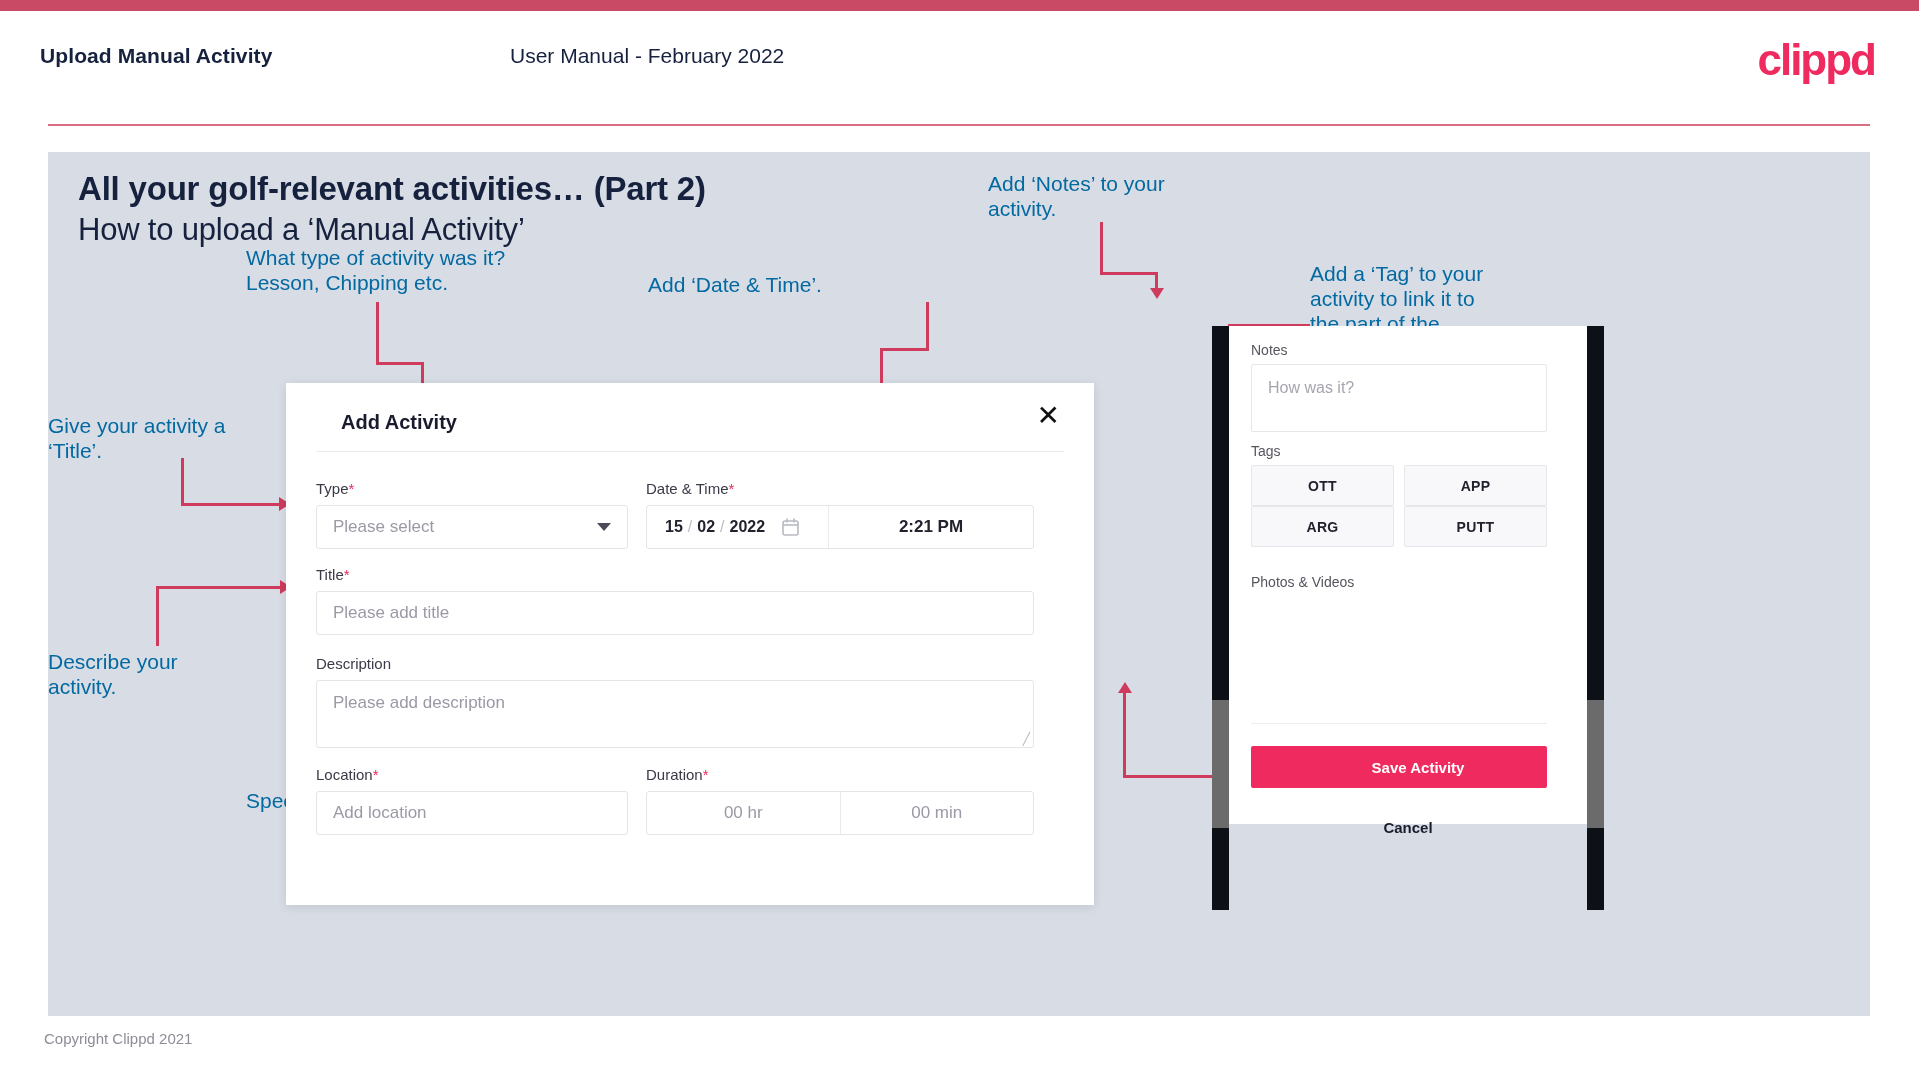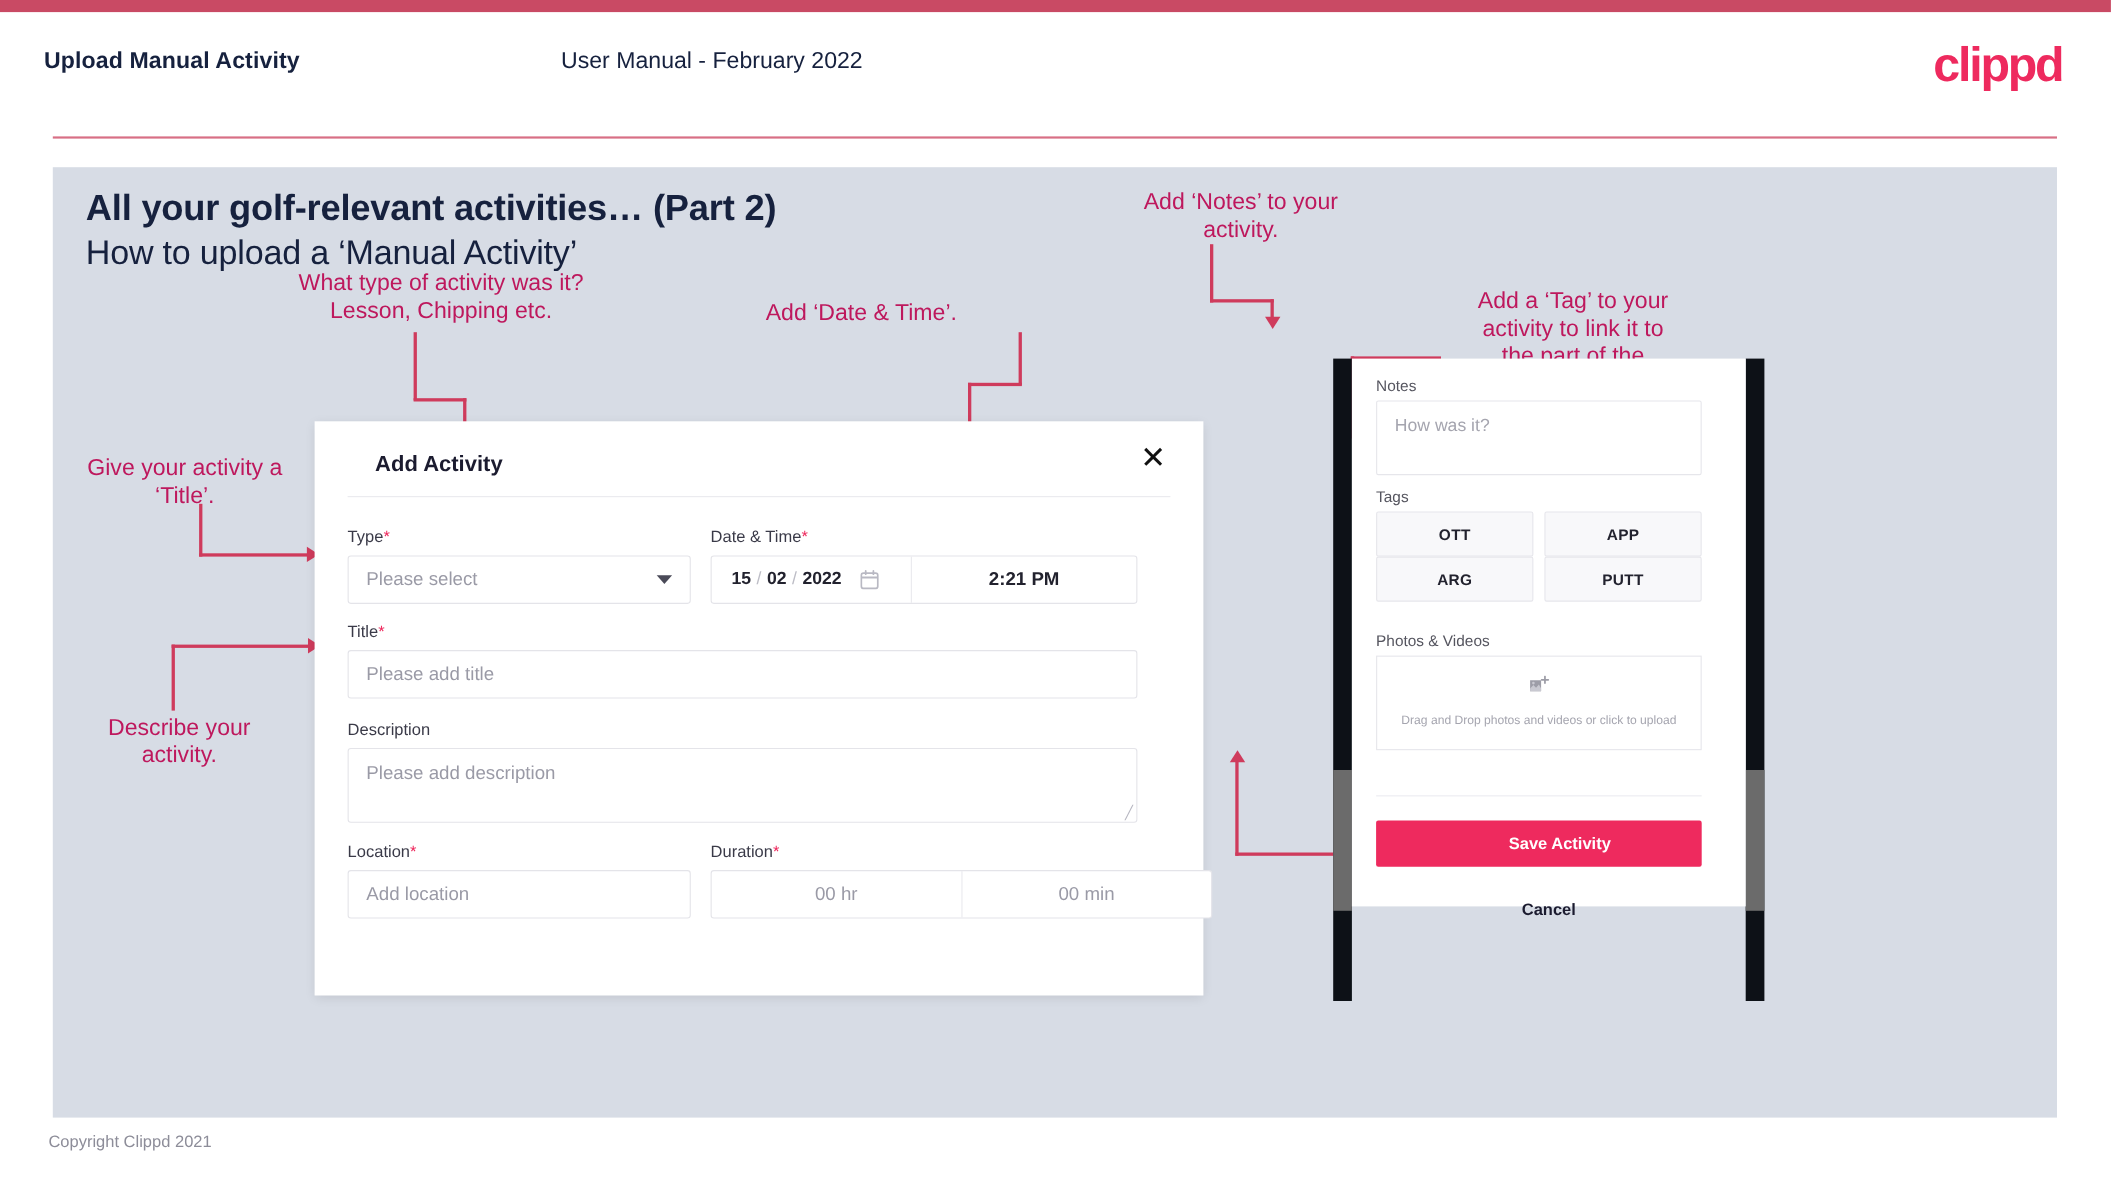--- a/index.html
+++ b/index.html
@@ -49,22 +49,22 @@
   }
   .slide-sub {
     position: absolute; left: 30px; top: 60px;
     font-size: 31px; font-weight: 400; color: #16213e;
     letter-spacing: -.2px; white-space: nowrap;
   }
 
   
   .ann {
     position: absolute;
-    color: #be185d; font-size: 21px; line-height: 1.18;
-    font-weight: 400; text-align: center;
+    color: #0369a1; font-size: 21px; line-height: 1.18;
+    font-weight: 400; 
   }
 
   
   .lead { position: absolute; background: #cf3b5c; }
   .arrow { position: absolute; width: 0; height: 0; }
   .arrow.down { border-left: 7px solid transparent; border-right: 7px solid transparent; border-top: 11px solid #cf3b5c; }
   .arrow.up   { border-left: 7px solid transparent; border-right: 7px solid transparent; border-bottom: 11px solid #cf3b5c; }
   .arrow.right{ border-top: 7px solid transparent; border-bottom: 7px solid transparent; border-left: 11px solid #cf3b5c; }
   .arrow.left { border-top: 7px solid transparent; border-bottom: 7px solid transparent; border-right: 11px solid #cf3b5c; }
 
@@ -334,21 +334,21 @@
     <div class="fld-label" style="left:30px; top:383px;">
       <span>Location</span><span class="req">*</span>
     </div>
     <div class="input" style="left:30px; top:408px; width:312px; height:44px;">
       <span>Add location</span>
     </div>
 
     <div class="fld-label" style="left:360px; top:383px;">
       <span>Duration</span><span class="req">*</span>
     </div>
-    <div class="dur-wrap" style="left:360px; top:408px; width:456px; height:44px;">
+    <div class="dur-wrap" style="left:360px; top:408px; width:388px; height:44px;">
       <div class="dur-cell">
         <span>00 hr</span>
       </div>
       <div class="dur-cell">
         <span>00 min</span>
       </div>
     </div>
   </div>
 
   <div class="phone">
@@ -372,31 +372,20 @@
         <span>APP</span>
       </div>
       <div class="tag" style="left:22px; top:180px; width:143px; height:41px;">
         <span>ARG</span>
       </div>
       <div class="tag" style="left:175px; top:180px; width:143px; height:41px;">
         <span>PUTT</span>
       </div>
 
       <div class="ph-label" style="left:22px; top:248px;">Photos &amp; Videos</div>
-      <div class="dropzone" style="left:22px; top:270px; width:296px; height:86px;">
-        <span>
-          <svg width="21" height="19" viewBox="0 0 21 19" fill="none">
-            <path d="M2 4.5h10v10H2z" fill="#9d9da7"></path>
-            <path d="M2 12l3-3.2 2.4 2.5L10 8.2l2 3.8v2.5H2V12z" fill="#c9c9d1"></path>
-            <circle cx="5" cy="7" r="1.2" fill="#c9c9d1"></circle>
-            <path d="M15.5 1v6M12.5 4h6" stroke="#9d9da7" stroke-width="1.6" stroke-linecap="round"></path>
-          </svg>
-        </span>
-        <span class="dz-text">Drag and Drop photos and videos or click to upload</span>
-      </div>
 
       <div class="ph-hr" style="left:22px; top:397px; width:296px;"></div>
 
       <div class="save-btn" style="left:22px; top:420px; width:296px; height:42px;padding-left:38px;">
         <span>Save Activity</span>
       </div>
       <div style="position:absolute; left:0; top:493px; width:358px;">
         <button class="cancel-btn">Cancel</button>
       </div>
 

